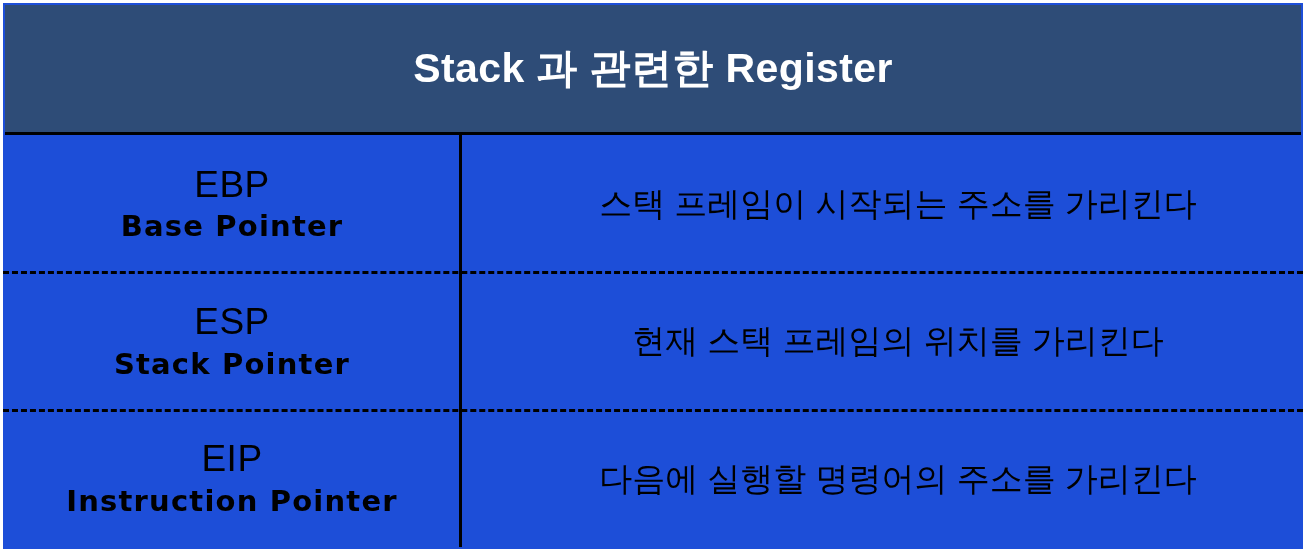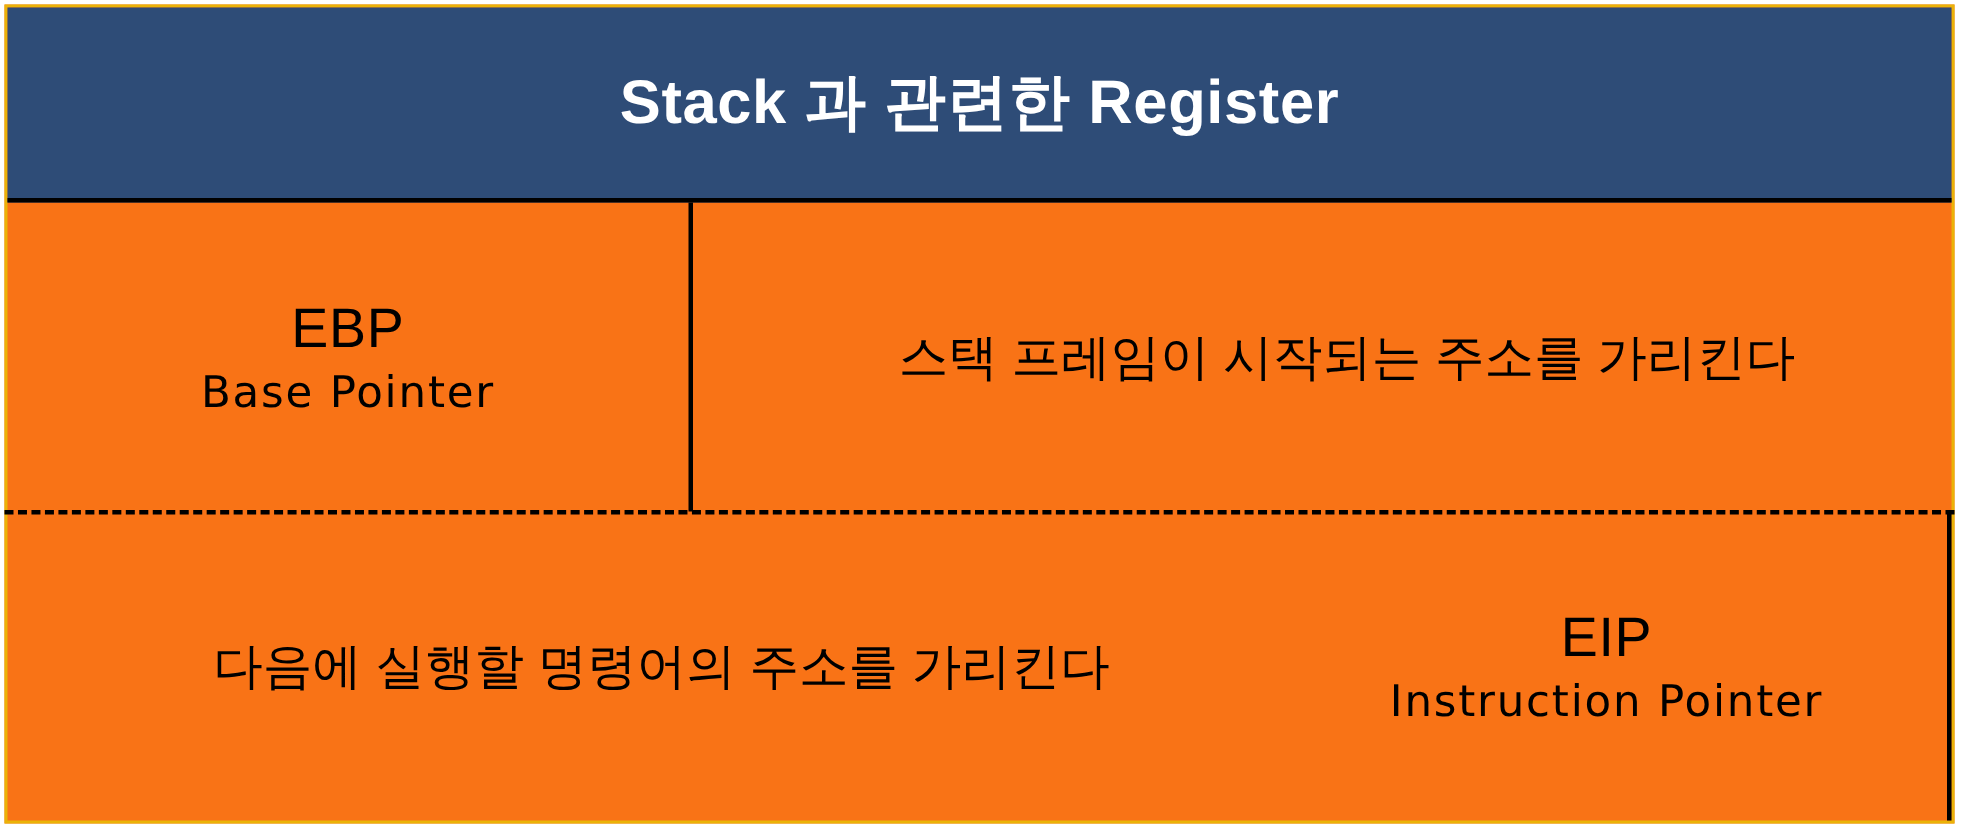--- a/index.html
+++ b/index.html
@@ -23,22 +23,22 @@
     box-sizing: border-box;
   }
 
   .table {
     position: absolute;
     left: 3px;
     top: 3px;
     width: 1300px;
     height: 546px;
     box-sizing: border-box;
-    border: 2px solid #eab308;
-    background: #f97316;
+    border: 2px solid #1d4ed8;
+    background: #1d4ed8;
     display: flex;
     flex-direction: column;
   }
 
   
   .table-header {
     flex: 0 0 130px;
     background: #2E4C77;
     border-bottom: 3px solid #000000;
     display: flex;
@@ -110,21 +110,21 @@
     font-weight: normal;
     font-size: 37px;
     color: #000000;
     line-height: 1.12;
     text-align: center;
     letter-spacing: 0.5px;
   }
 
   .register-full {
     font-family: "DejaVu Sans", "Liberation Sans", sans-serif;
-    font-weight: normal;
+    font-weight: bold;
     font-size: 29px;
     color: #000000;
     line-height: 1.18;
     text-align: left;
     letter-spacing: 1.2px;
     margin-top: 4px;
   }
 
   .desc-text {
     font-family: "Liberation Sans", "DejaVu Sans", sans-serif;
@@ -152,26 +152,35 @@
       <div class="table-row">
         <div class="cell cell-register">
           <div class="register-name">EBP</div>
           <div class="register-full">Base Pointer</div>
         </div>
         <div class="cell cell-desc">
           <div class="desc-text">스택 프레임이 시작되는 주소를 가리킨다</div>
         </div>
       </div>
 
+      <div class="table-row">
+        <div class="cell cell-register">
+          <div class="register-name">ESP</div>
+          <div class="register-full">Stack Pointer</div>
+        </div>
+        <div class="cell cell-desc">
+          <div class="desc-text">현재 스택 프레임의 위치를 가리킨다</div>
+        </div>
+      </div>
 
       <div class="table-row">
-        <div class="cell cell-desc">
-          <div class="desc-text">다음에 실행할 명령어의 주소를 가리킨다</div>
-        </div>
         <div class="cell cell-register">
           <div class="register-name">EIP</div>
           <div class="register-full">Instruction Pointer</div>
+        </div>
+        <div class="cell cell-desc">
+          <div class="desc-text">다음에 실행할 명령어의 주소를 가리킨다</div>
         </div>
       </div>
 
     </div>
   </div>
 </div>
 
 </body></html>

